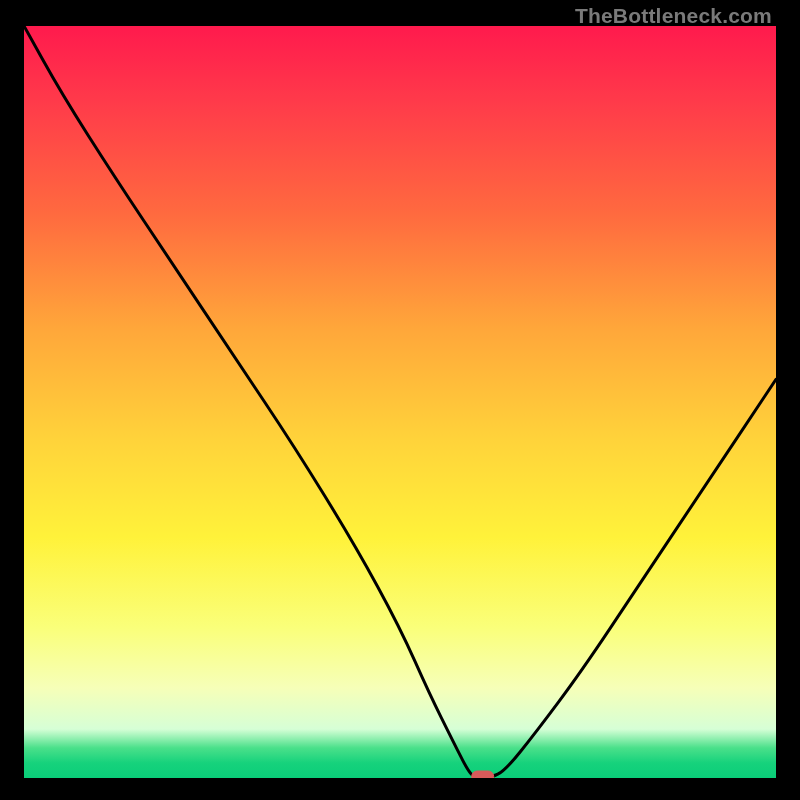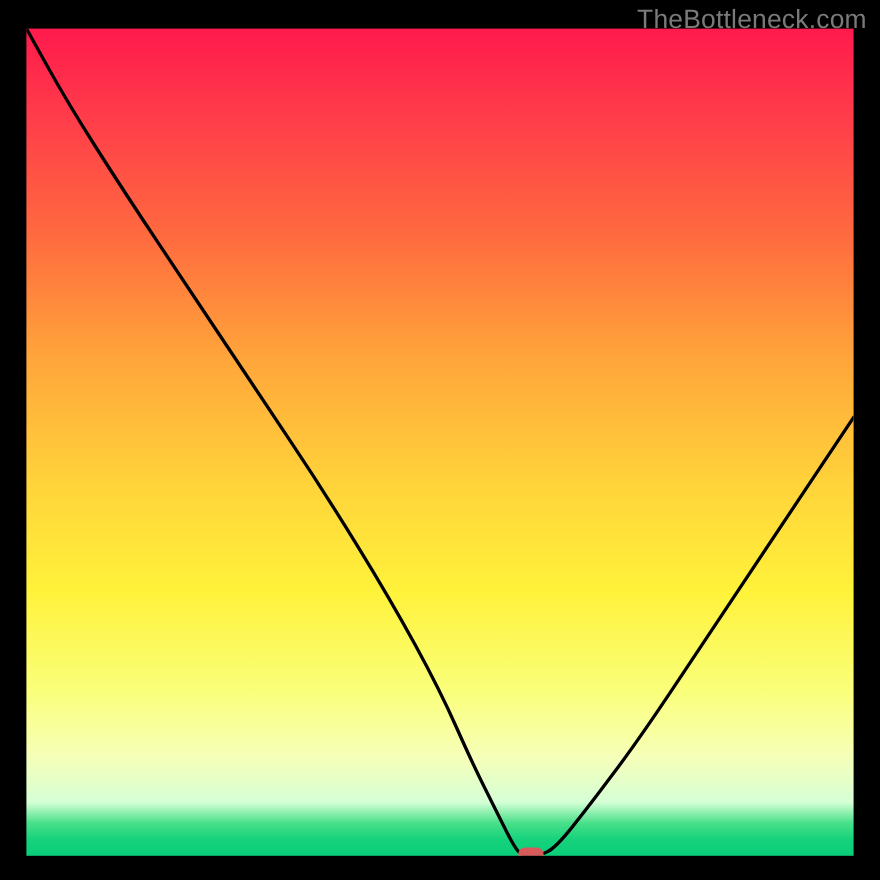--- a/index.html
+++ b/index.html
@@ -13,24 +13,24 @@
   }
   .outer {
     width: 800px;
     height: 800px;
     background: #000;
     position: relative;
   }
   .attribution {
     position: absolute;
     top: 4px;
-    right: 12px;
+    right: 28px;
     color: #7a7a7a;
-    font-size: 24px;
-    font-weight: normal;
+    font-size: 21px;
+    font-weight: bold;
     letter-spacing: 0.2px;
   }
   .plot {
     position: absolute;
     left: 24px;
     top: 26px;
     width: 752px;
     height: 752px;
     background: linear-gradient(
       to bottom,

